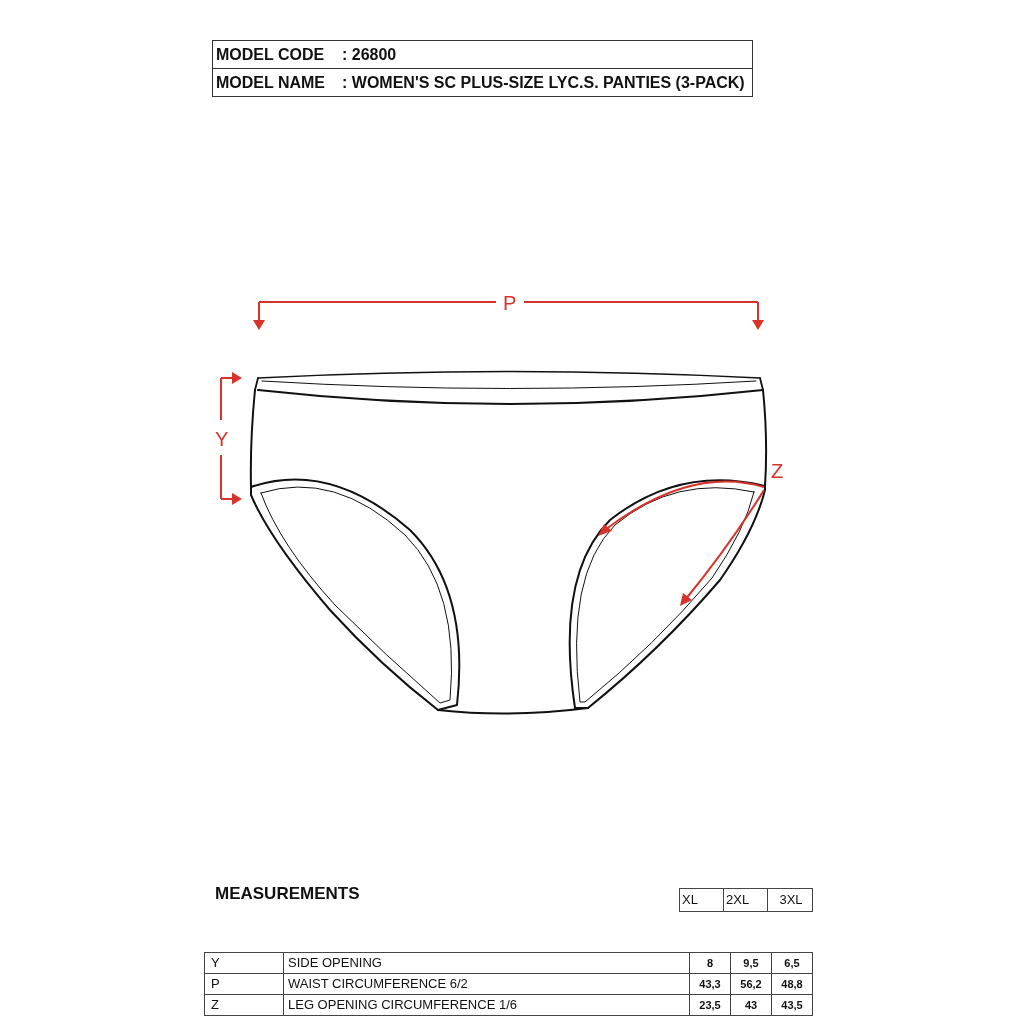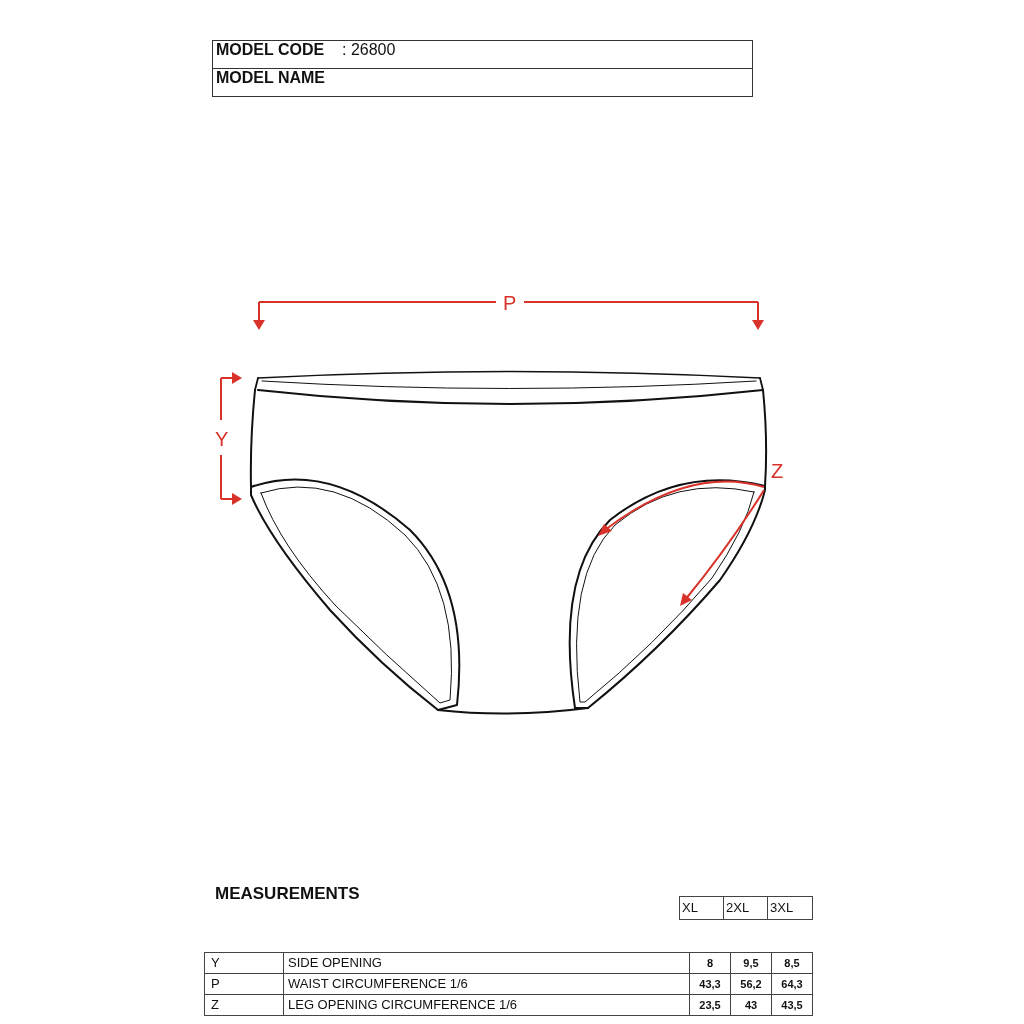--- a/index.html
+++ b/index.html
@@ -1,48 +1,49 @@
 <!DOCTYPE html>
 <html><head>
   <meta charset="utf-8">
   <style>
     html, body { margin: 0; padding: 0; background: #ffffff; }
     body { width: 1024px; height: 1024px; position: relative; overflow: hidden;
            font-family: "Liberation Sans", sans-serif; color: #111; }
     .header-table { position: absolute; left: 212px; top: 40px; width: 539px;
                     border: 1.5px solid #333; border-collapse: collapse; }
-    .header-row { display: flex; align-items: flex-start; height: 27px; border-bottom: 1.5px solid #333; }
+    .header-row { display: flex; align-items: center; height: 27px; border-bottom: 1.5px solid #333; }
     .header-row:last-child { border-bottom: none; }
     .hdr-label { width: 120px; padding-left: 3px; font-weight: bold; font-size: 16px; }
-    .hdr-value { font-weight: normal; font-size: 16px; padding-left: 6px; }
+    .hdr-value { font-weight: bold; font-size: 16px; padding-left: 6px; }
     .drawing { position: absolute; left: 0; top: 0; width: 1024px; height: 1024px; }
     .meas-title { position: absolute; left: 215px; top: 884px; font-weight: bold; font-size: 17px; }
     .size-head { position: absolute; left: 679px; top: 888px; display: flex;
-                 border: 1.5px solid #444; height: 22px; margin-top: 8px; }
+                 border: 1.5px solid #444; height: 22px; }
     .size-head div { width: 44px; font-size: 13px; padding-left: 2px; line-height: 22px;
                      border-right: 1.5px solid #444; box-sizing: border-box; }
-    .size-head div:last-child { border-right: none; }
+    .size-head div:last-child { border-right: none; text-align: center; }
     .meas-table { position: absolute; left: 204px; top: 952px; width: 609px;
                   border-collapse: collapse; border: 1.5px solid #444; }
     .meas-table td { border: 1.5px solid #444; height: 20px; padding: 0 0 0 4px;
                      font-size: 13px; line-height: 20px; }
     .meas-table td.code { width: 72px; padding-left: 6px; }
     .meas-table td.num { width: 40px; text-align: center; font-weight: bold; font-size: 11px; padding: 0; }
     .red-label { fill: #d8322a; font-family: "Liberation Sans", sans-serif; font-size: 20px; }
   </style>
 </head>
 <body>
 
 <div class="header-table">
   <div class="header-row">
     <span class="hdr-label">MODEL CODE</span>
     <span class="hdr-value">: 26800</span>
   </div>
   <div class="header-row">
     <span class="hdr-label">MODEL NAME</span>
+    <span class="hdr-value">: WOMEN'S SC PLUS-SIZE LYC.S. PANTIES (3-PACK)</span>
   </div>
 </div>
 
 <svg class="drawing" viewBox="0 0 1024 1024" xmlns="http://www.w3.org/2000/svg">
   <g fill="none" stroke="#111" stroke-linejoin="round" stroke-linecap="round">
 
     <path d="M258 378 Q 510 365 760 378" stroke-width="1.6"></path>
 
     <path d="M262 381 Q 510 396 756 381" stroke-width="1"></path>
 
@@ -98,28 +99,28 @@
   <div>3XL</div>
 </div>
 
 <table class="meas-table">
   <tbody>
       <tr>
     <td class="code">Y</td>
     <td>SIDE OPENING</td>
     <td class="num">8</td>
     <td class="num">9,5</td>
-    <td class="num">8,5</td>
+    <td class="num">6,5</td>
   </tr>
   <tr>
     <td class="code">P</td>
-    <td>WAIST CIRCUMFERENCE 1/6</td>
+    <td>WAIST CIRCUMFERENCE 6/2</td>
     <td class="num">43,3</td>
     <td class="num">56,2</td>
-    <td class="num">64,3</td>
+    <td class="num">48,8</td>
   </tr>
   <tr>
     <td class="code">Z</td>
     <td>LEG OPENING CIRCUMFERENCE 1/6</td>
     <td class="num">23,5</td>
     <td class="num">43</td>
     <td class="num">43,5</td>
   </tr>
 </tbody>
   </table>

